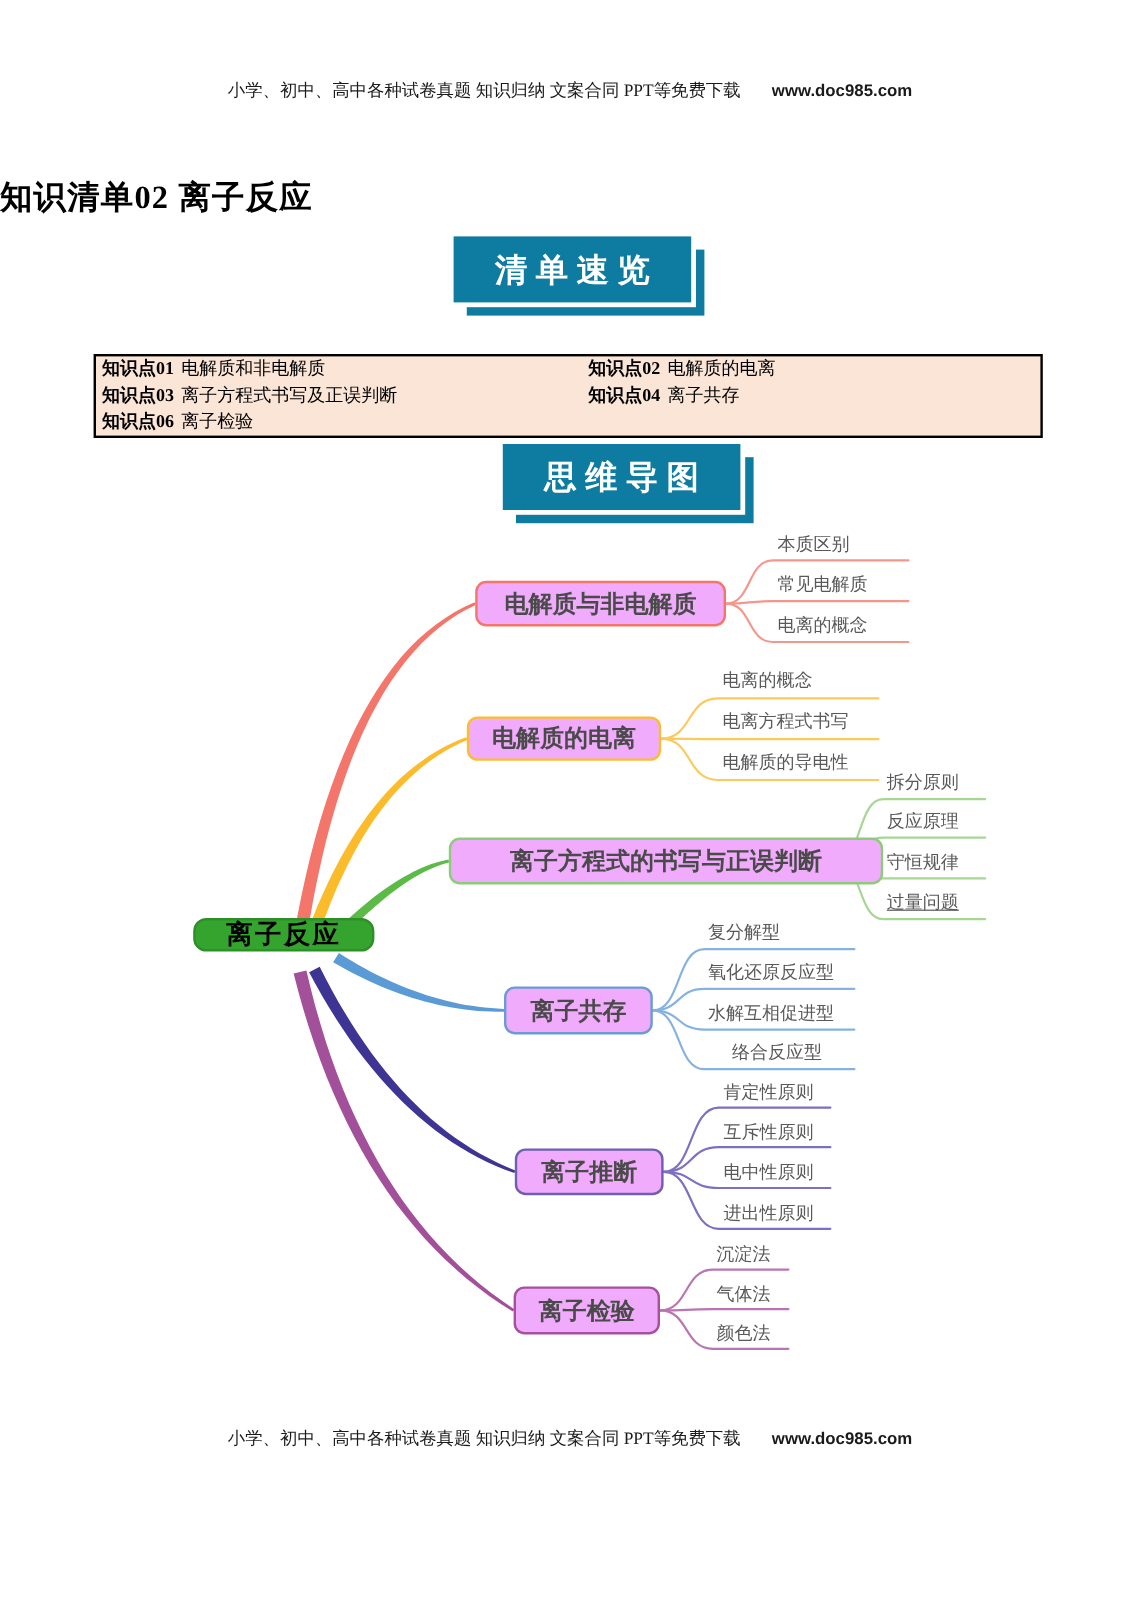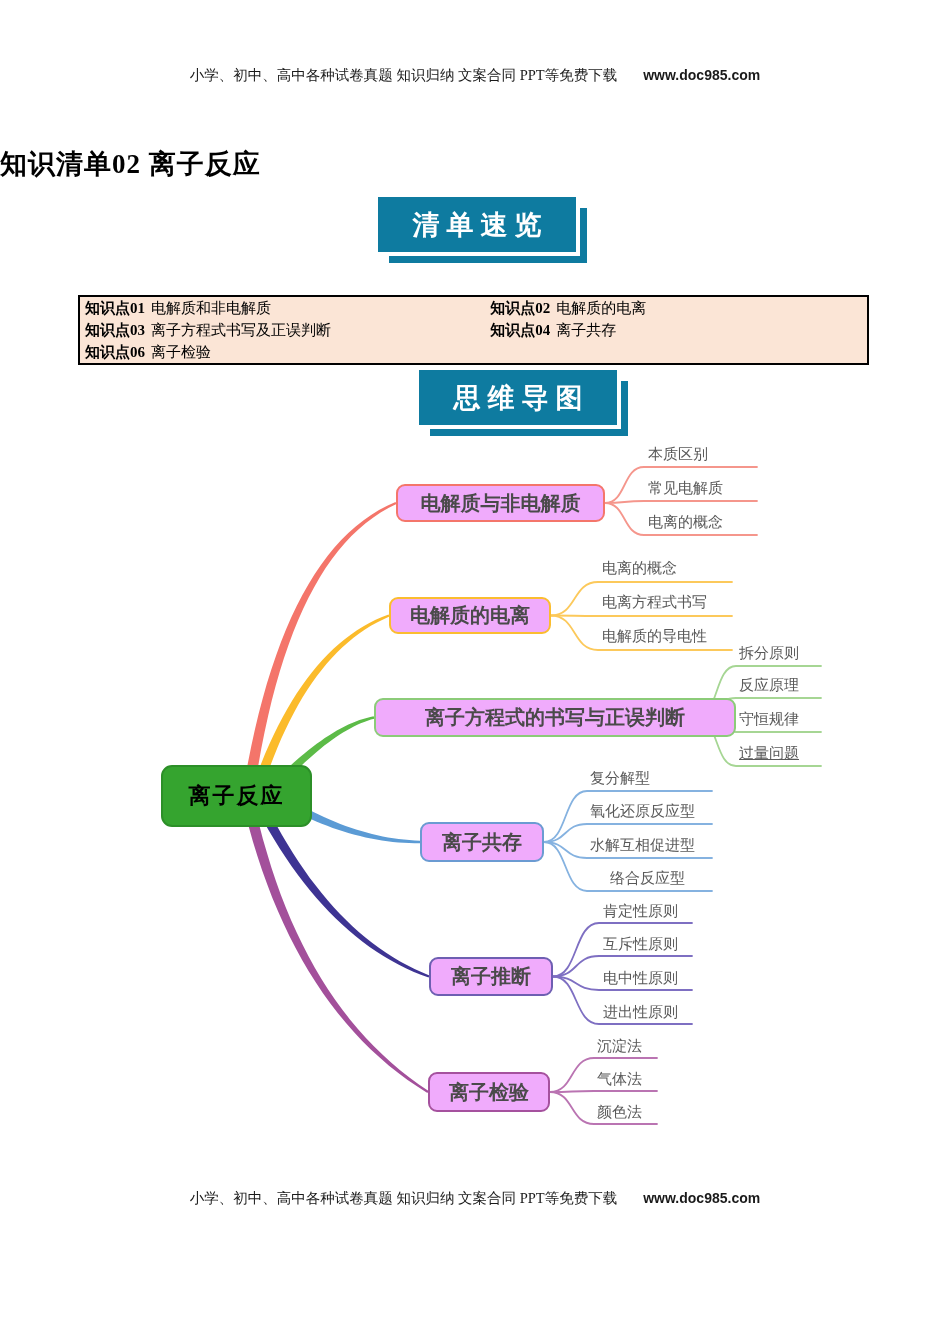--- a/index.html
+++ b/index.html
@@ -133,18 +133,18 @@
     <div class="abs mm-branch" style="left: 420px; top: 822px; width: 124px; height: 40px; border: 2px solid rgb(107, 155, 210);">离子共存</div>
     <div class="abs mm-child" style="left: 603px; top: 903px;">肯定性原则</div>
     <div class="abs mm-child" style="left: 603px; top: 936px;">互斥性原则</div>
     <div class="abs mm-child" style="left: 603px; top: 970px;">电中性原则</div>
     <div class="abs mm-child" style="left: 603px; top: 1004px;">进出性原则</div>
     <div class="abs mm-branch" style="left: 429px; top: 957px; width: 124px; height: 39px; border: 2px solid rgb(110, 95, 178);">离子推断</div>
     <div class="abs mm-child" style="left: 597px; top: 1038px;">沉淀法</div>
     <div class="abs mm-child" style="left: 597px; top: 1071px;">气体法</div>
     <div class="abs mm-child" style="left: 597px; top: 1104px;">颜色法</div>
     <div class="abs mm-branch" style="left: 428px; top: 1072px; width: 122px; height: 40px; border: 2px solid rgb(165, 81, 158);">离子检验</div>
-    <div class="abs mm-root" style="left: 161px; top: 765px; width: 151px; height: 62px; background: rgb(53, 164, 47);">离子反应</div>
+    <div class="abs mm-root" style="left: 161px; top: 765px; width: 151px; height: 28px; background: rgb(53, 164, 47);">离子反应</div>
   </div>
 
 <div class="abs page-edge" style="top:1189px;">
   <span class="cjk">小学、初中、高中各种试卷真题  知识归纳  文案合同  PPT等免费下载</span><span class="url">www.doc985.com</span>
 </div>
 
 </body></html>

